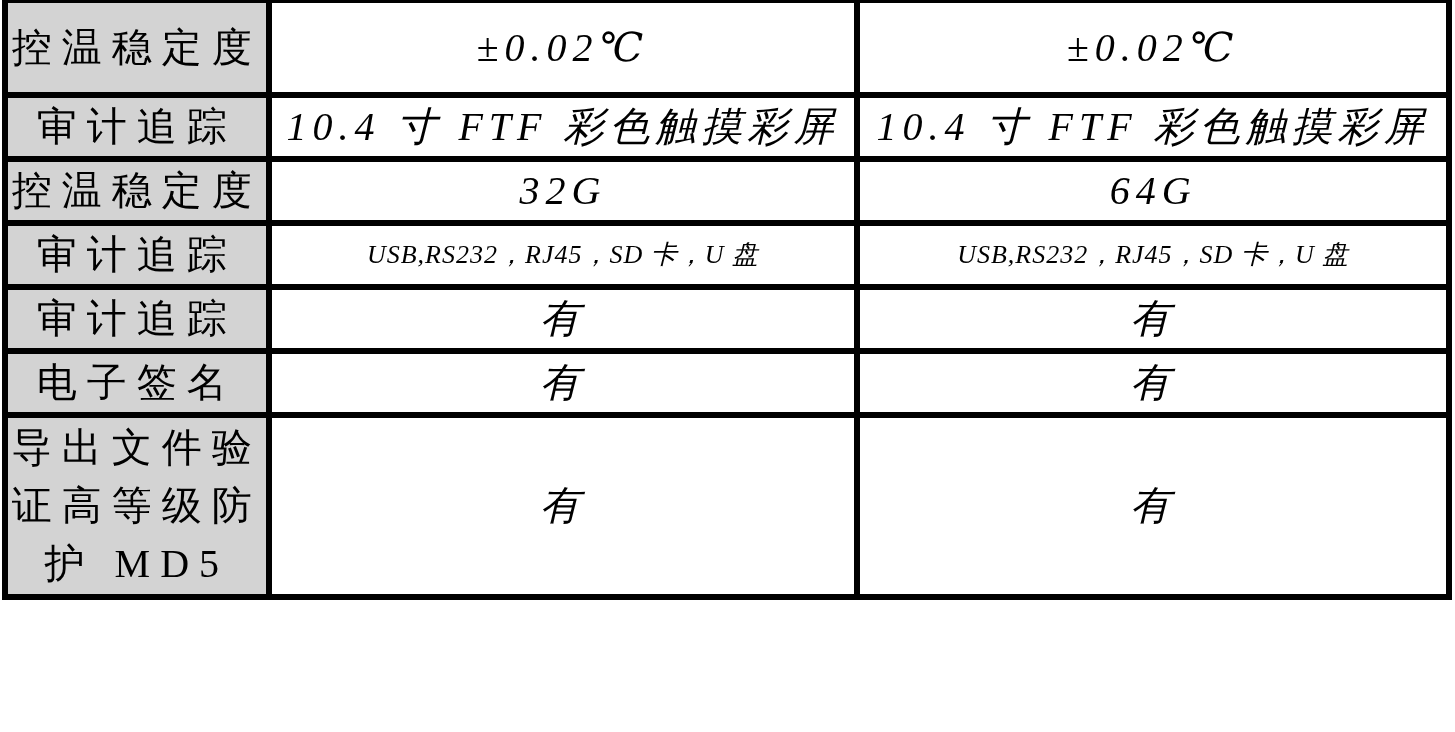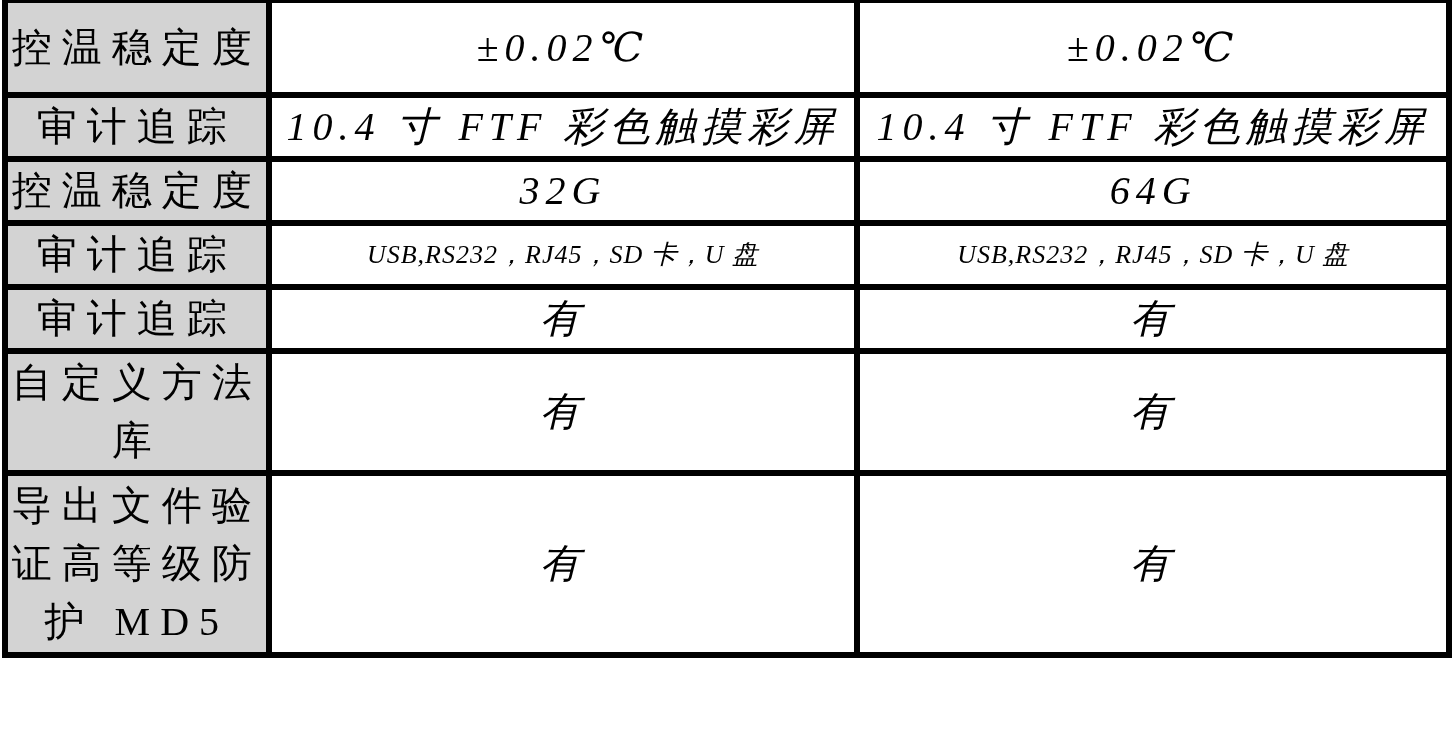--- a/index.html
+++ b/index.html
@@ -87,22 +87,22 @@
       <tr class="h-std">
         <td class="label-cell">审计追踪</td>
         <td class="data-cell tight">USB,RS232，RJ45，SD 卡，U 盘</td>
         <td class="data-cell tight">USB,RS232，RJ45，SD 卡，U 盘</td>
       </tr>
       <tr class="h-std">
         <td class="label-cell">审计追踪</td>
         <td class="data-cell">有</td>
         <td class="data-cell">有</td>
       </tr>
-      <tr class="h-2x">
-        <td class="label-cell">自定义方法库</td>
+      <tr class="h-std">
+        <td class="label-cell">电子签名</td>
         <td class="data-cell">有</td>
         <td class="data-cell">有</td>
       </tr>
       <tr class="h-3x">
         <td class="label-cell">导出文件验证高等级防护 MD5</td>
         <td class="data-cell">有</td>
         <td class="data-cell">有</td>
       </tr>
 
     </tbody>

